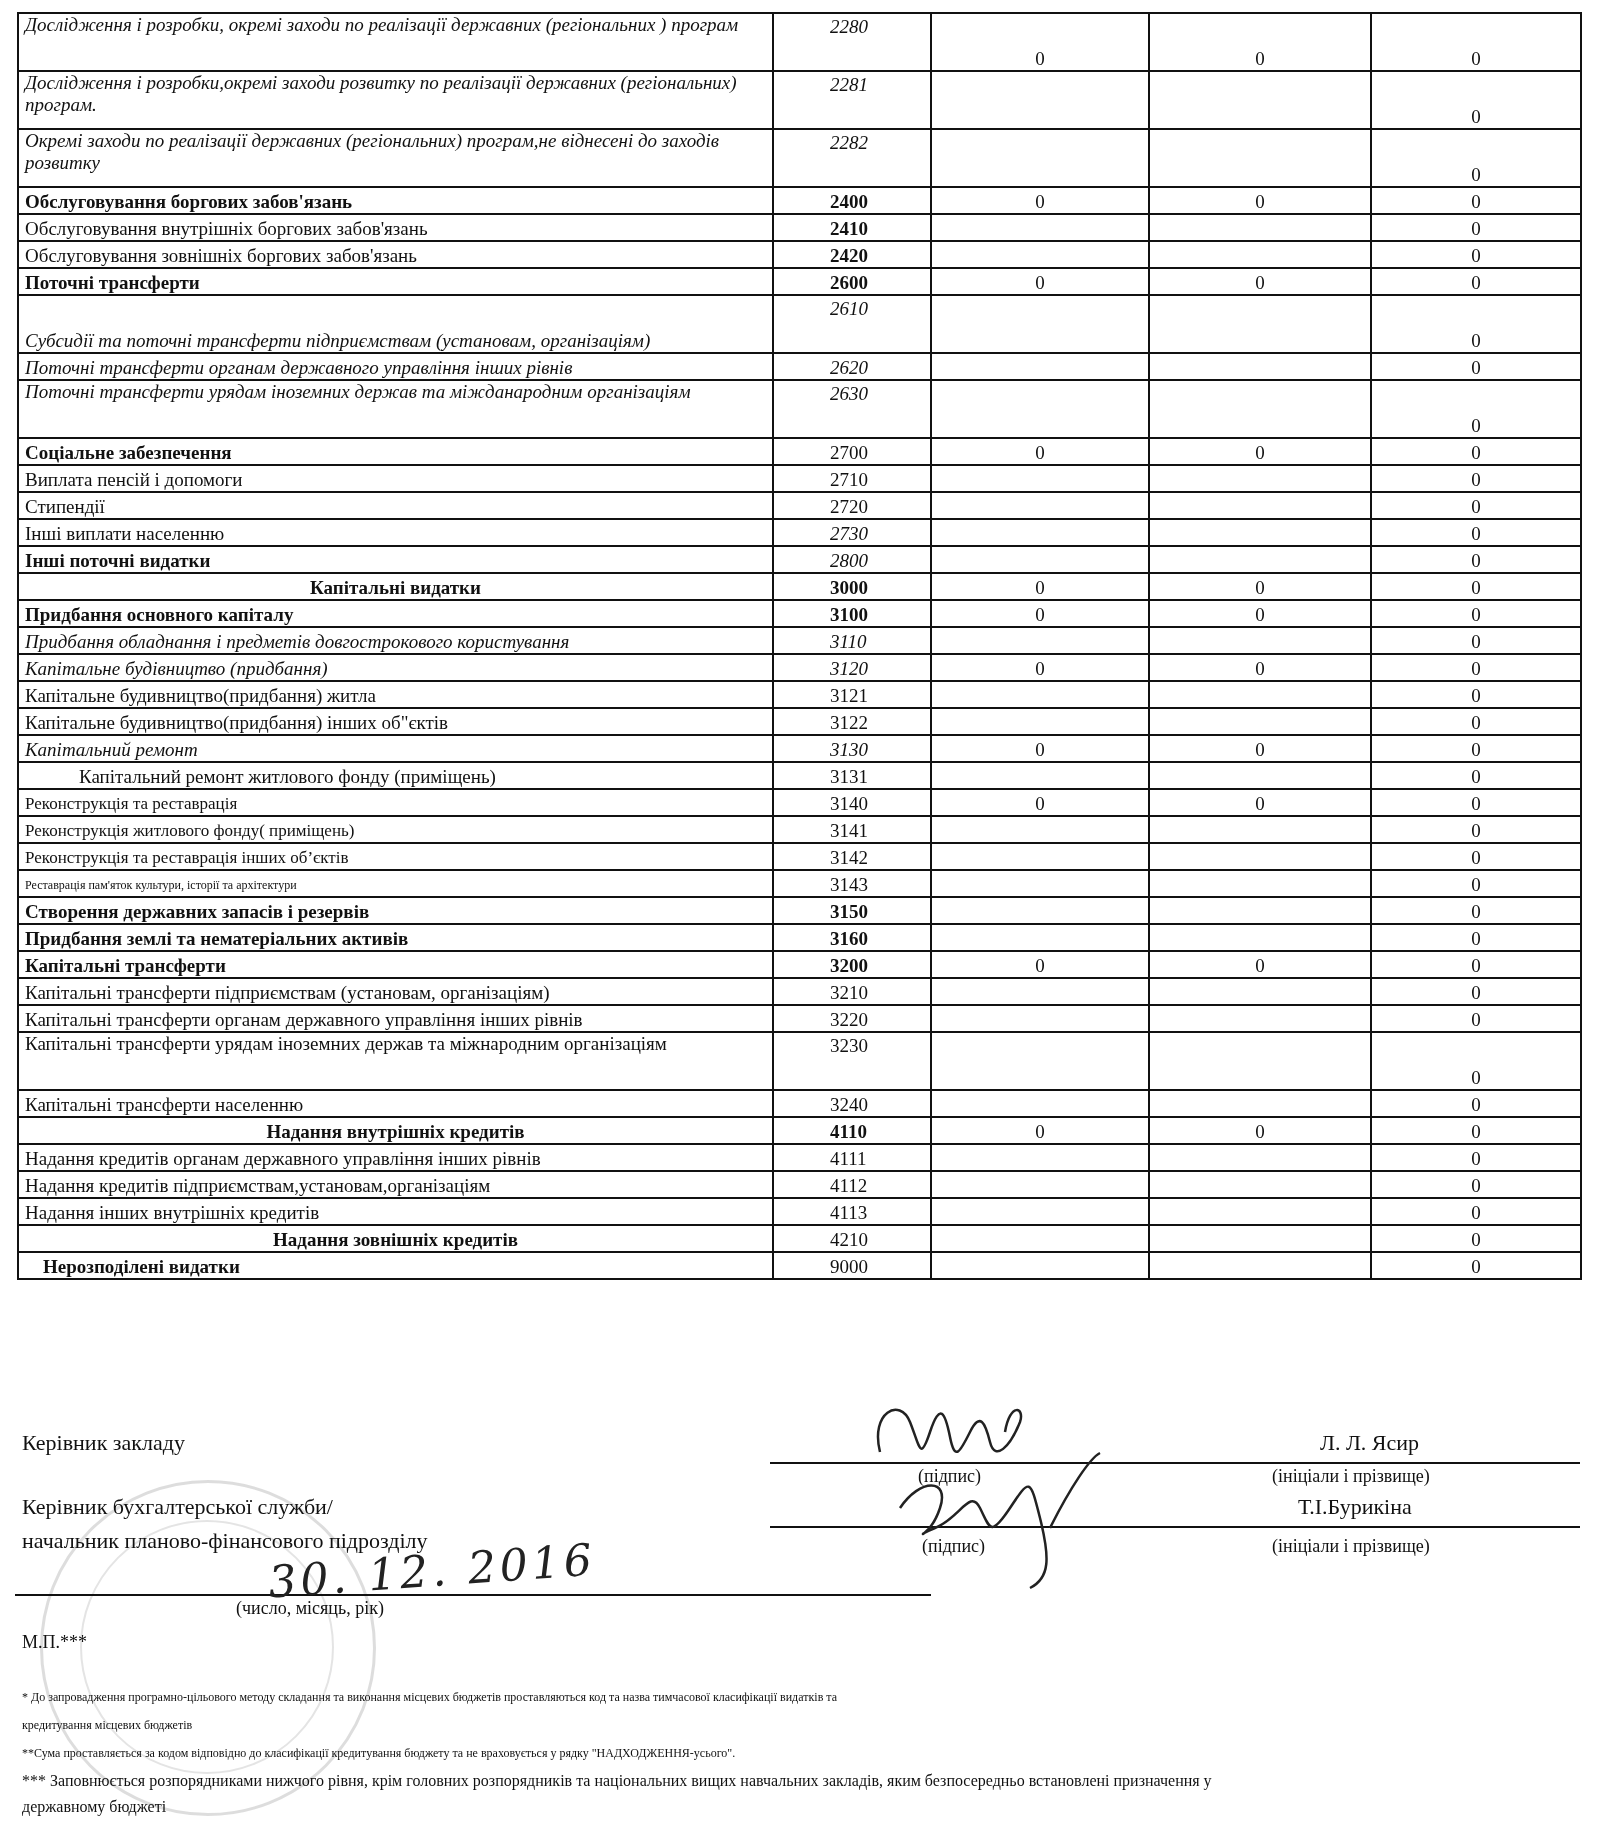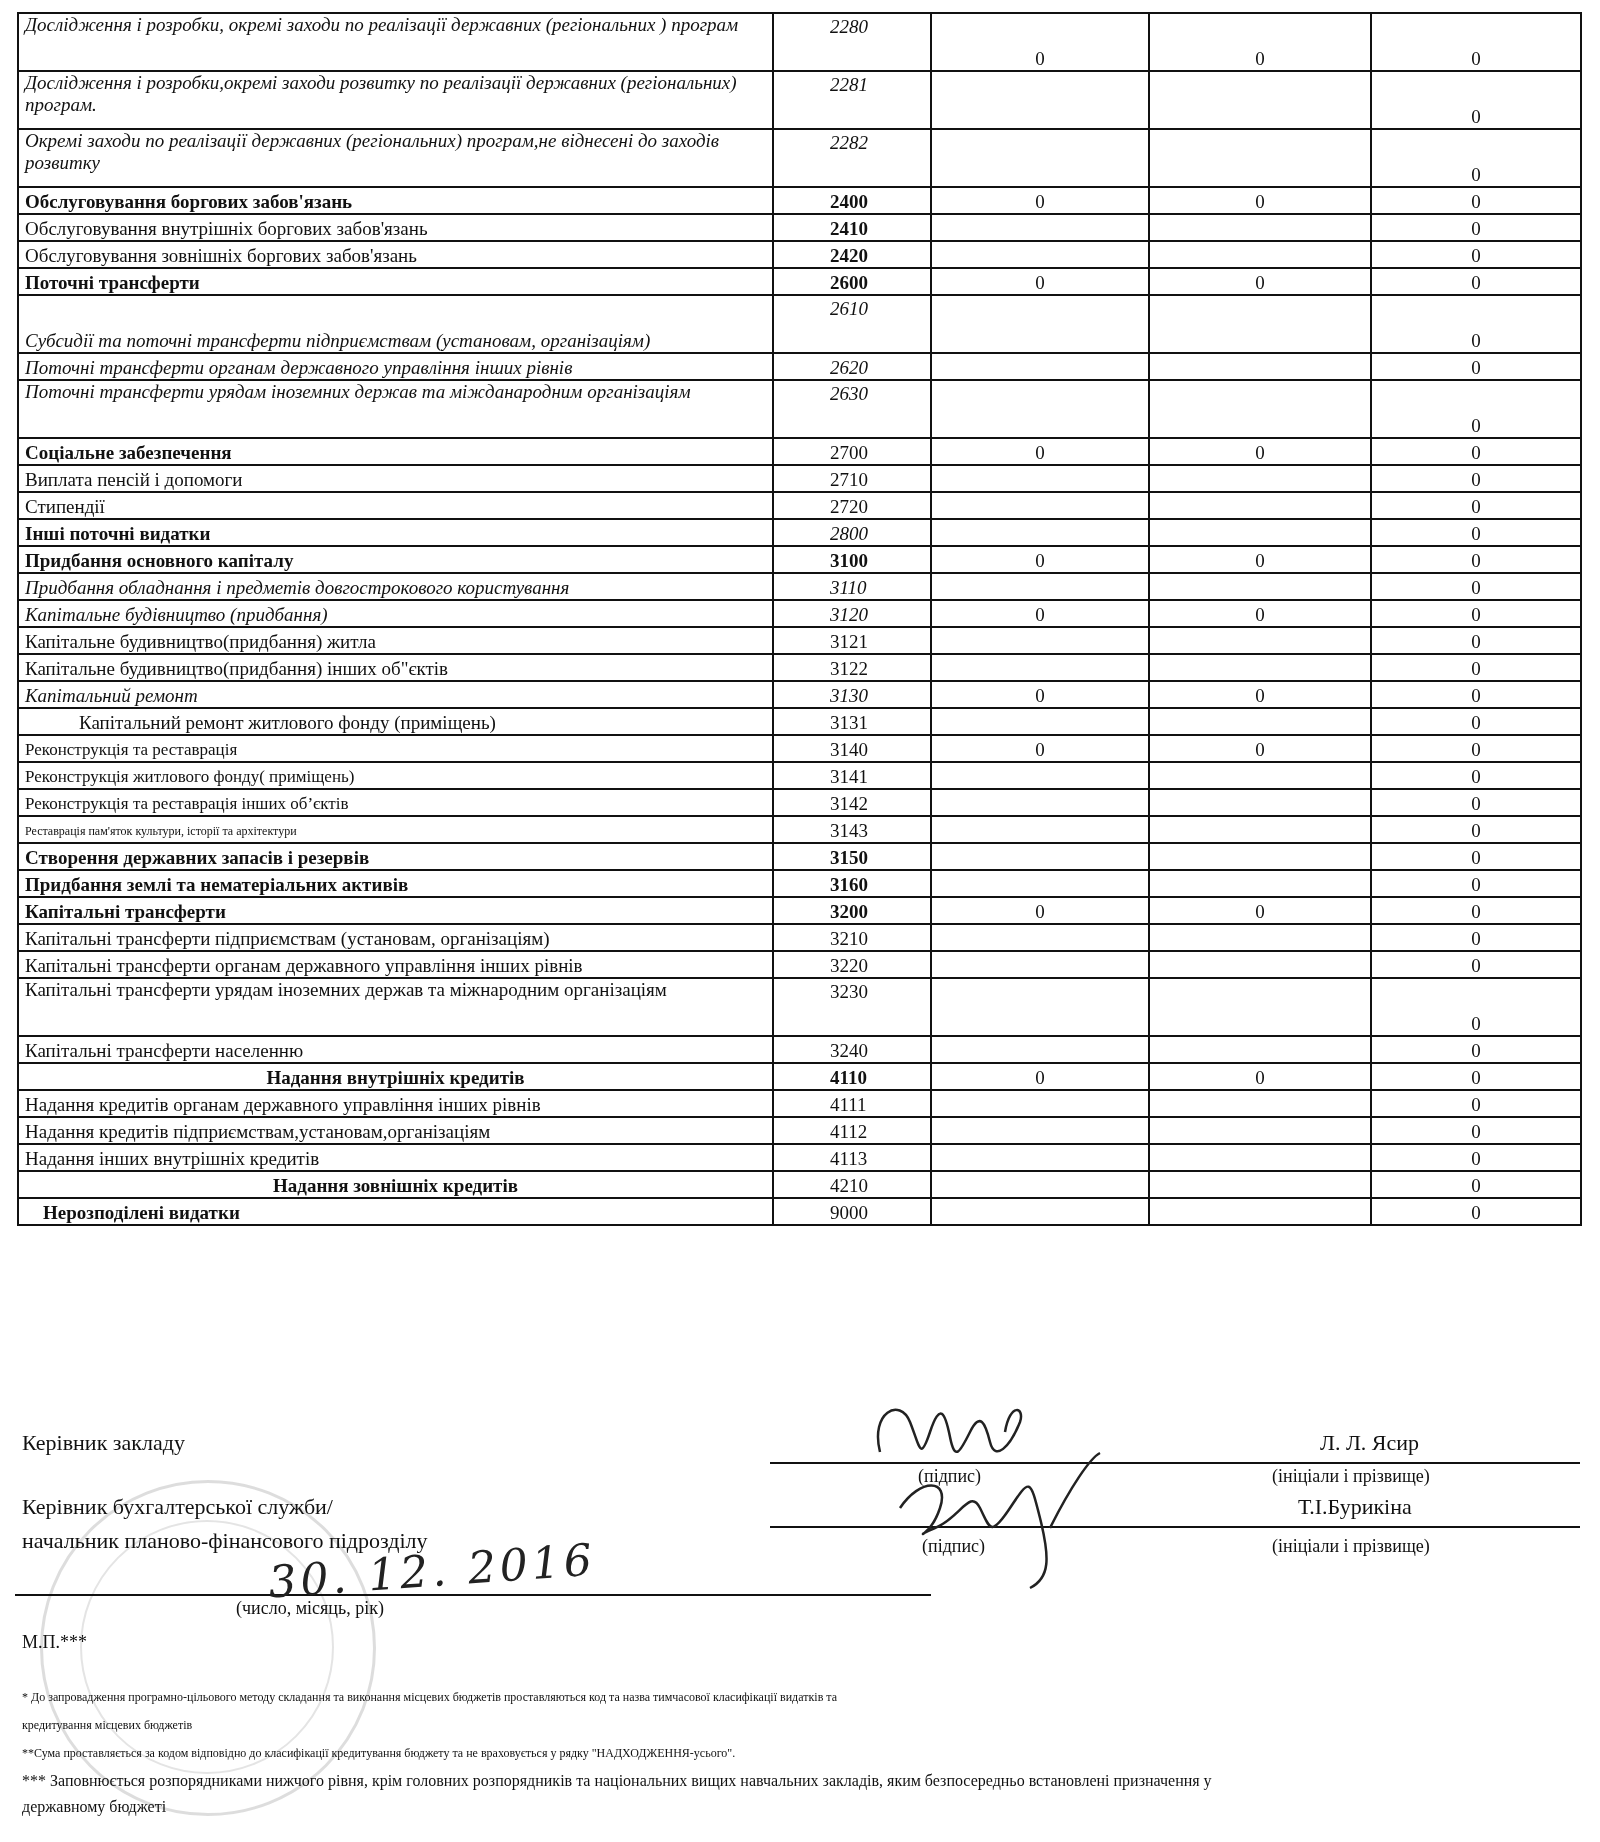--- a/index.html
+++ b/index.html
@@ -144,24 +144,38 @@
           <td class="val">0</td>
         </tr>
         <tr>
           <td class="label">Стипендії</td>
           <td class="code">2720</td>
           <td class="val"></td>
           <td class="val"></td>
           <td class="val">0</td>
         </tr>
         <tr class="italic-code">
+          <td class="label">Інші виплати населенню</td>
+          <td class="code">2730</td>
+          <td class="val"></td>
+          <td class="val"></td>
+          <td class="val">0</td>
+        </tr>
+        <tr class="italic-code">
           <td class="label" style="font-weight: bold;">Інші поточні видатки</td>
           <td class="code">2800</td>
           <td class="val"></td>
           <td class="val"></td>
+          <td class="val">0</td>
+        </tr>
+        <tr class="bold">
+          <td class="label center">Капітальні видатки</td>
+          <td class="code">3000</td>
+          <td class="val">0</td>
+          <td class="val">0</td>
           <td class="val">0</td>
         </tr>
         <tr class="bold">
           <td class="label">Придбання основного капіталу</td>
           <td class="code">3100</td>
           <td class="val">0</td>
           <td class="val">0</td>
           <td class="val">0</td>
         </tr>
         <tr class="italic italic-code">

